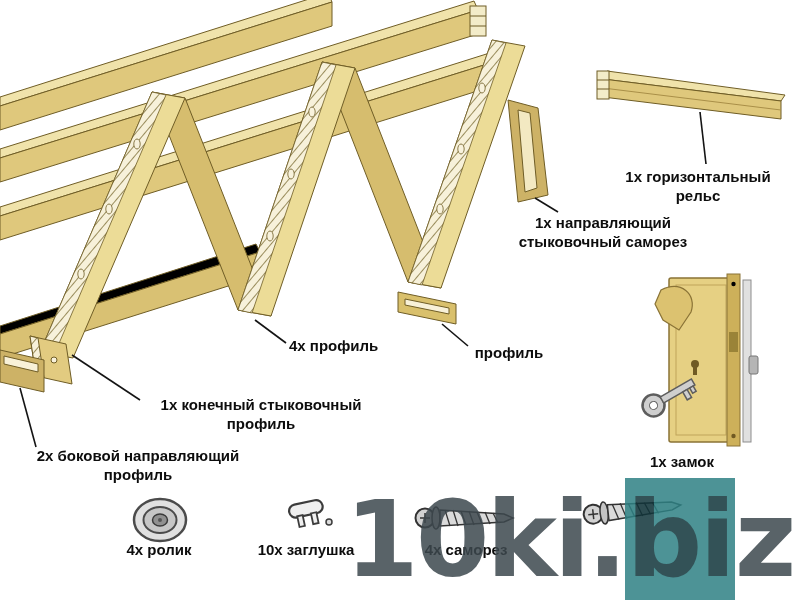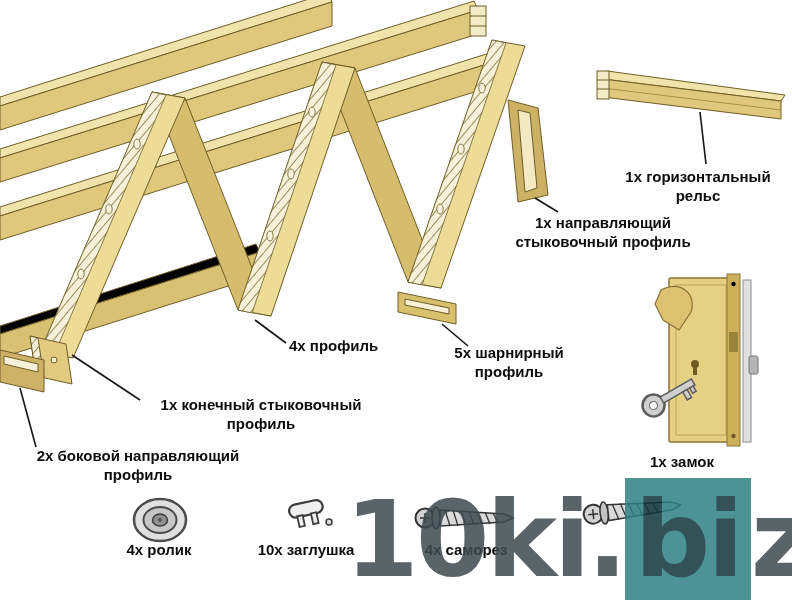--- a/index.html
+++ b/index.html
@@ -8,21 +8,21 @@
   .stage svg{position:absolute;display:block;}
   .lbl{position:absolute;font-weight:bold;font-size:15px;line-height:1.28;color:#0d0d0d;
        text-align:center;white-space:nowrap;}
   .lbl.left{text-align:left;}
   .lbl span{display:block;}
   .leaders{left:0;top:0;pointer-events:none;}
   .watermark{position:absolute;left:345px;top:486px;width:447px;height:114px;
              font-family:"DejaVu Sans",sans-serif;font-weight:bold;font-size:106px;
              line-height:1.02;letter-spacing:-3px;color:#3d484e;opacity:0.85;
              white-space:nowrap;text-align:right;}
-  .watermark .teal{background:#2e8184;color:#10343a;padding:0 10px;}
+  .watermark .teal{background:#2e8184;color:#10343a;padding:0 2px;}
 </style>
 </head>
 <body>
 
 <div class="stage">
 
   <svg class="accordion" style="left:0;top:0" width="585" height="400" viewBox="0 0 585 400">
     <defs>
       <pattern id="hatch" patternUnits="userSpaceOnUse" width="7" height="7" patternTransform="rotate(40)">
         <rect width="7" height="7" fill="#f7f1da"></rect>
@@ -195,29 +195,28 @@
     </g>
   </svg>
 
   <div class="lbl" style="left:606px;top:167px;width:184px">
     <span>1x горизонтальный</span>
     <span>рельс</span>
   </div>
 
   <div class="lbl" style="left:490px;top:213px;width:226px">
     <span>1x направляющий</span>
-    <span>стыковочный профиль</span>
+    <span>стыковочный саморез</span>
   </div>
 
   <div class="lbl left" style="left:289px;top:336px;width:110px">
     <span>4x профиль</span>
   </div>
 
   <div class="lbl" style="left:436px;top:343px;width:146px">
-    <span>5x шарнирный</span>
     <span>профиль</span>
   </div>
 
   <div class="lbl" style="left:128px;top:395px;width:266px">
     <span>1x конечный стыковочный</span>
     <span>профиль</span>
   </div>
 
   <div class="lbl" style="left:4px;top:446px;width:268px">
     <span>2x боковой направляющий</span>

